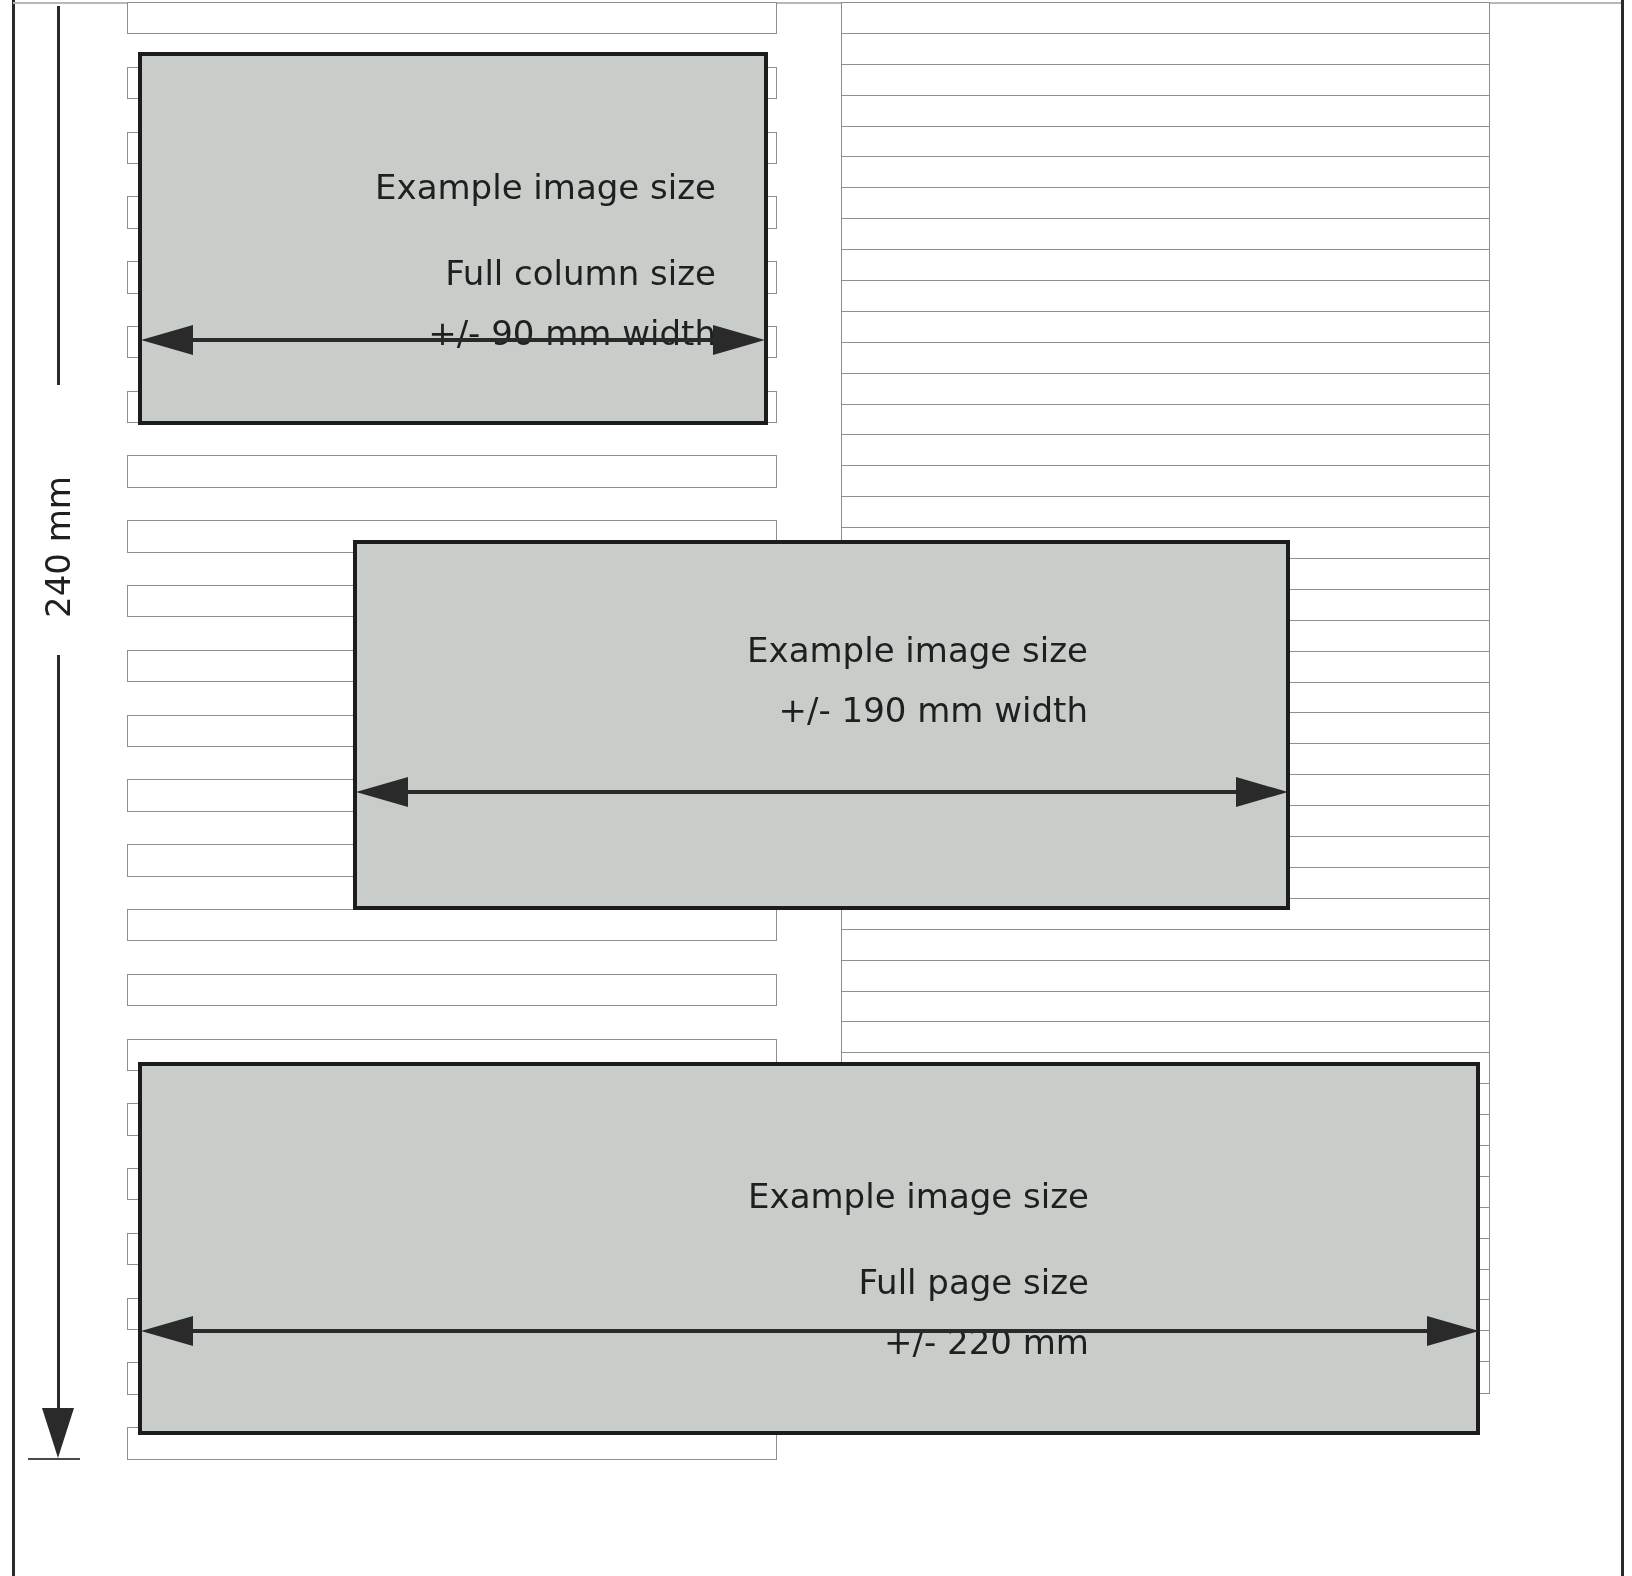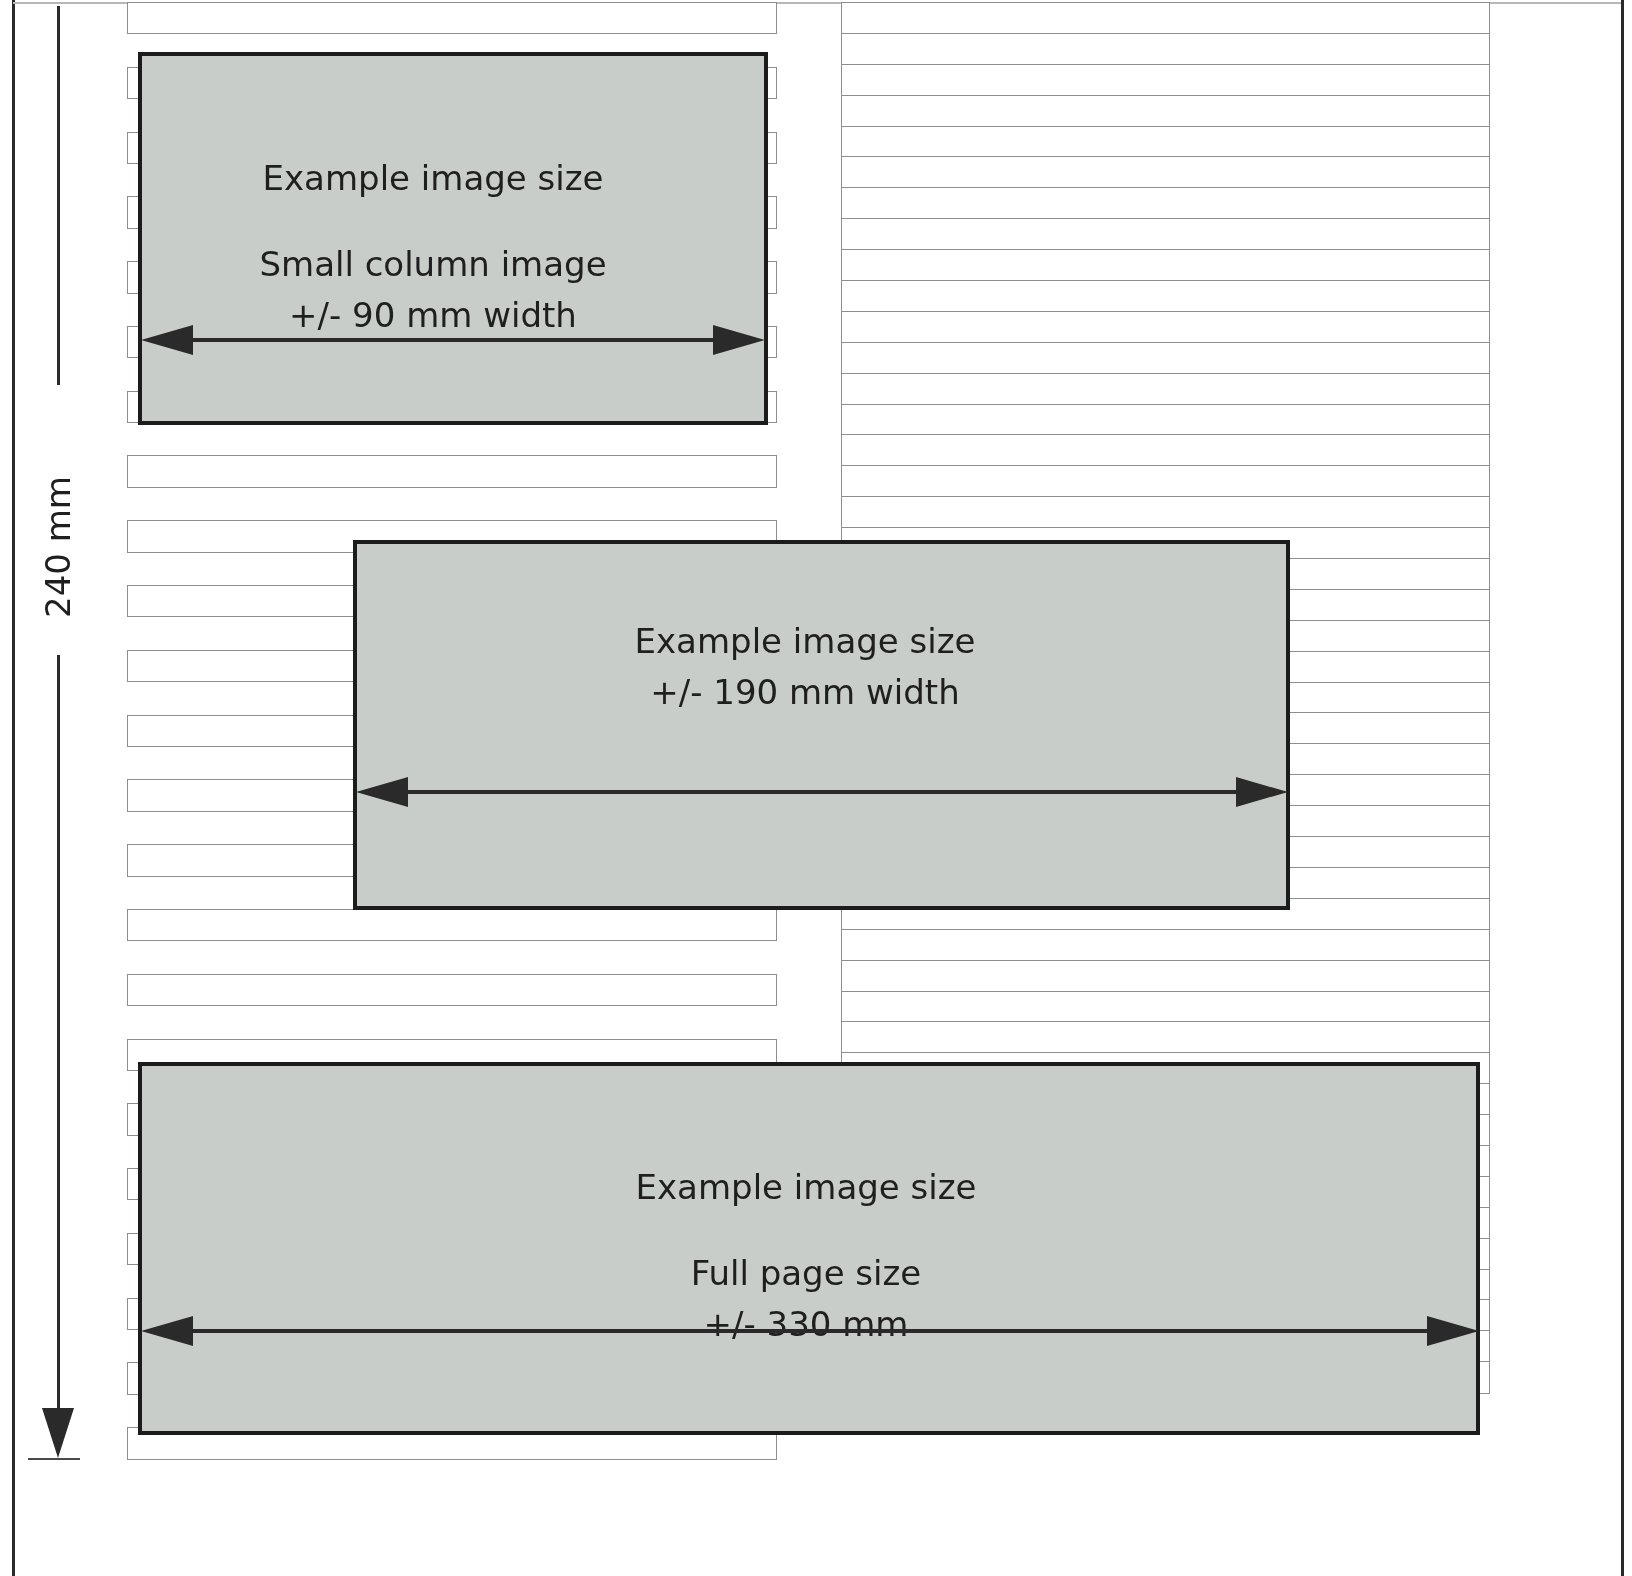--- a/index.html
+++ b/index.html
@@ -52,21 +52,21 @@
   .gbox.top    { left: 138px; top: 52px;   width: 630px;  height: 373px; }
   .gbox.middle { left: 353px; top: 540px;  width: 937px;  height: 370px; }
   .gbox.bottom { left: 138px; top: 1062px; width: 1342px; height: 373px; }
 
   
   .btext {
     position: absolute; z-index: 3;
     width: 600px; text-align: center;
     font-size: 34px; line-height: 43px; color: var(--text);
   }
-  .btext p { margin: 8px; }
+  .btext p { margin: 17px; text-align: right; }
   .btext p.sub1 { margin-top: 43px; }
   .btext.t1 { left: 133px; top: 149px; }
   .btext.t2 { left: 505px; top: 612px; }
   .btext.t3 { left: 506px; top: 1158px; }
 
   
   .arrow { position: absolute; z-index: 3; height: 30px; }
   .arrow .shaft { position: absolute; left: 12px; right: 12px; top: 13px; height: 4px; background: var(--line); }
   .arrow .head-l {
     position: absolute; left: 0; top: 0; width: 0; height: 0;
@@ -186,31 +186,31 @@
   <div class="dim-seg lower"></div>
   <div class="dim-arrowhead"></div>
   <div class="dim-tick"></div>
 
   <div class="gbox top"></div>
   <div class="gbox middle"></div>
   <div class="gbox bottom"></div>
 
   <div class="btext t1">
     <p class="title">Example image size</p>
-    <p class="sub1">Small column image</p>
+    <p class="sub1">Full column size</p>
     <p class="sub2">+/- 90 mm width</p>
   </div>
   <div class="btext t2">
     <p class="title">Example image size</p>
     <p class="sub2">+/- 190 mm width</p>
   </div>
   <div class="btext t3">
     <p class="title">Example image size</p>
     <p class="sub1">Full page size</p>
-    <p class="sub2">+/- 330 mm</p>
+    <p class="sub2">+/- 220 mm</p>
   </div>
 
   <div class="arrow a1">
     <div class="head-l"></div>
     <div class="shaft"></div>
     <div class="head-r"></div>
   </div>
   <div class="arrow a2">
     <div class="head-l"></div>
     <div class="shaft"></div>

